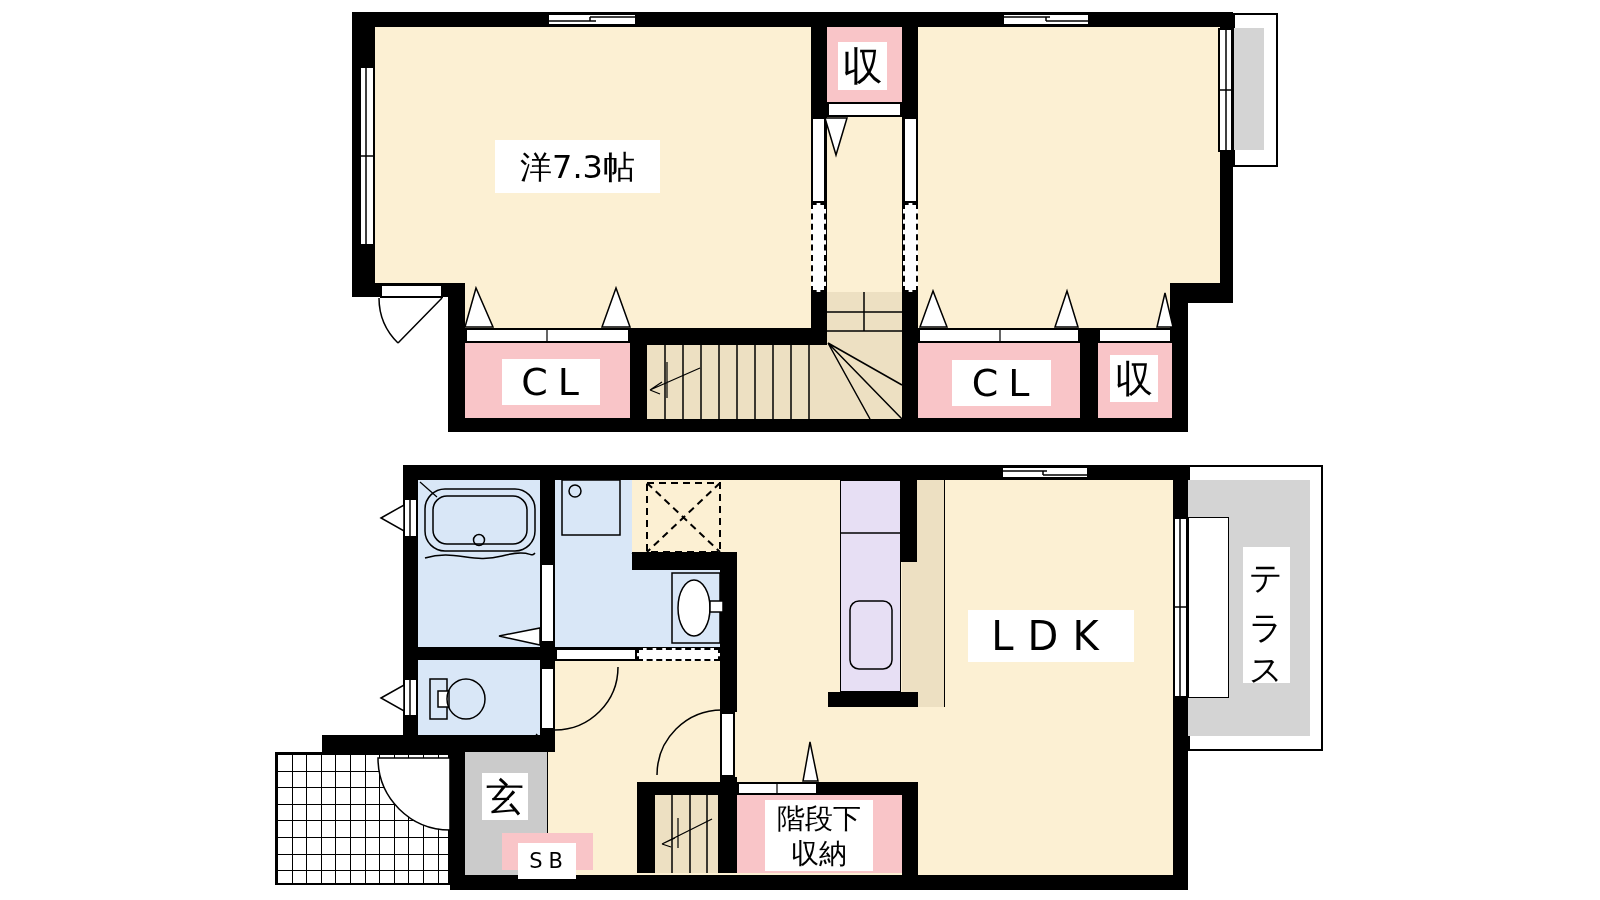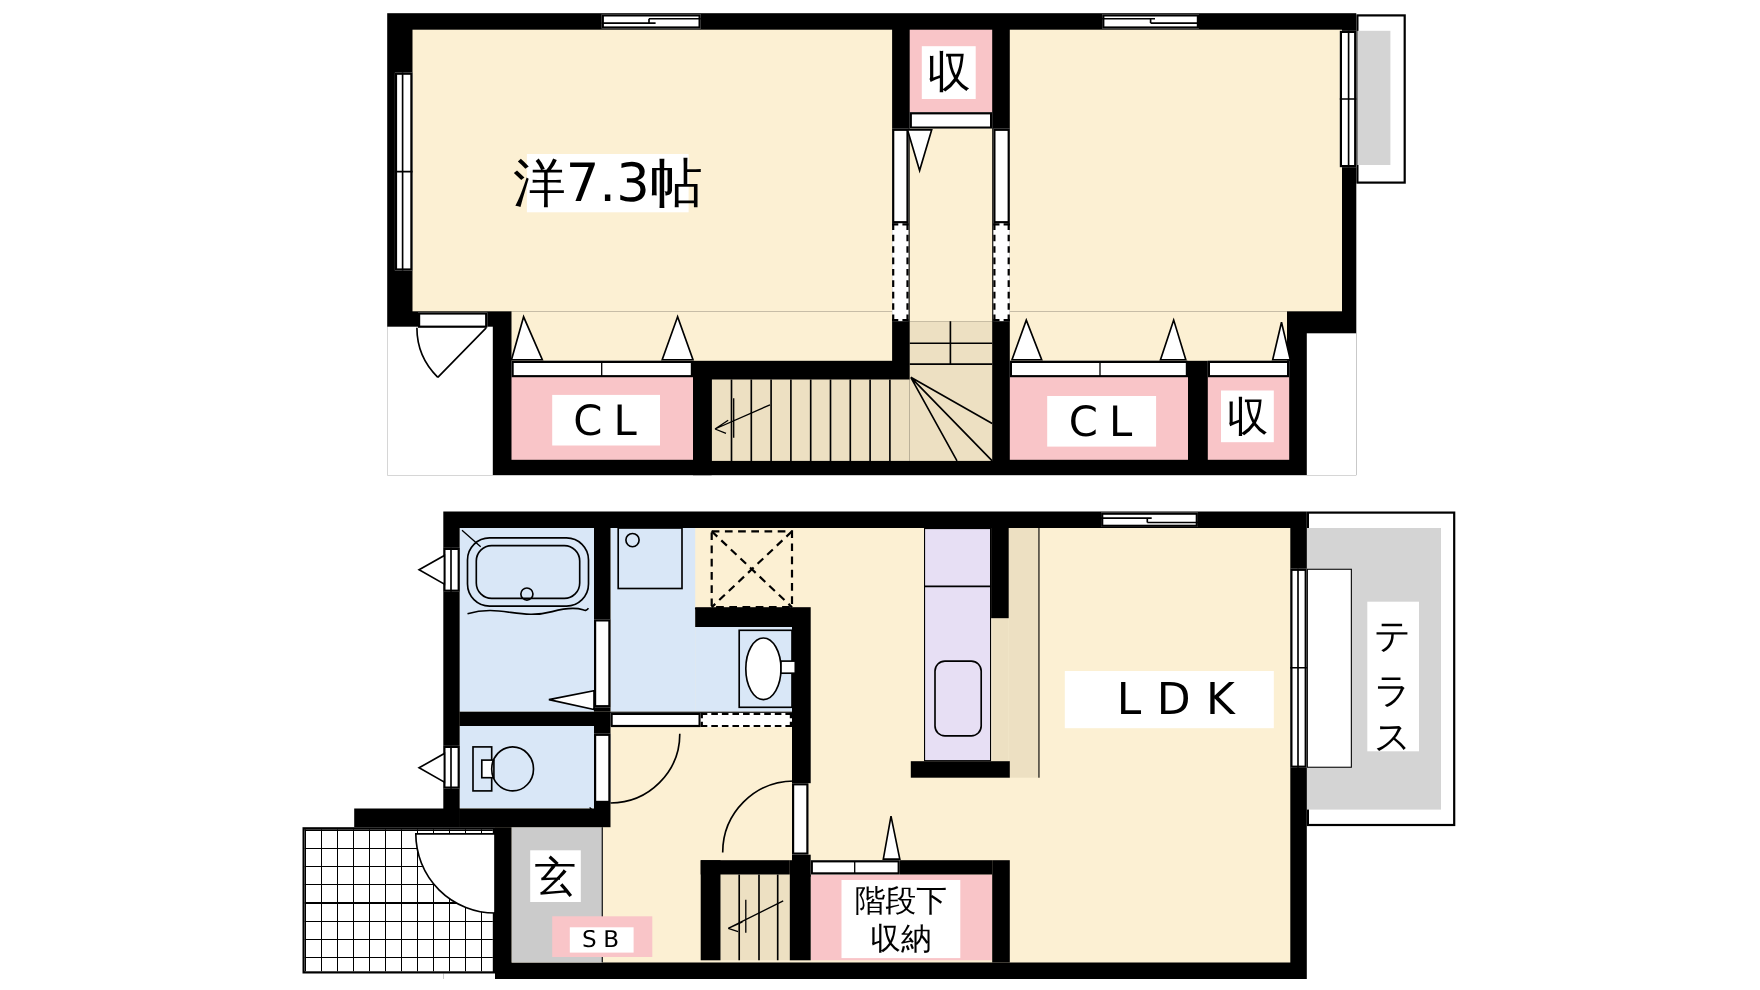--- a/index.html
+++ b/index.html
@@ -199,28 +199,28 @@
       <polygon points="1067,291 1055,327 1078,327"></polygon>
       <polygon points="1165,293 1157,327 1173,327"></polygon>
       <polygon points="836,155 825,118 847,118"></polygon>
       <polygon points="810,742 803,781 818,781"></polygon>
       <polygon points="499,636 540,628 540,645"></polygon>
       <polygon points="381,518 404,505 404,531"></polygon>
       <polygon points="381,698 404,685 404,711"></polygon>
     </g>
   </svg>
 
-  <div class="a label" style="left:479px;top:140px;width:147px;height:53px;font-size:48px;">洋7.3帖</div>
+  <div class="a label" style="left:495px;top:140px;width:165px;height:53px;font-size:32px;">洋7.3帖</div>
   <div class="a label" style="left:838px;top:42px;width:49px;height:48px;font-size:40px;">収</div>
   <div class="a label" style="left:502px;top:359px;width:90px;height:46px;font-size:38px;letter-spacing:10px;padding-left:8px;">CL</div>
   <div class="a label" style="left:952px;top:360px;width:91px;height:46px;font-size:38px;letter-spacing:10px;padding-left:8px;">CL</div>
   <div class="a label" style="left:1110px;top:355px;width:48px;height:47px;font-size:38px;">収</div>
 
-  <div class="a label" style="left:968px;top:610px;width:164px;height:52px;font-size:40px;letter-spacing:14px;padding-left:26px;">LDK</div>
+  <div class="a label" style="left:968px;top:610px;width:164px;height:52px;font-size:40px;letter-spacing:14px;padding-left:2px;">LDK</div>
   <div class="a label vlabel" style="left:1243px;top:547px;width:47px;height:136px;font-size:33px;">テラス</div>
   <div class="a label" style="left:482px;top:773px;width:46px;height:47px;font-size:38px;">玄</div>
-  <div class="a label" style="left:518px;top:843px;width:54px;height:23px;font-size:21px;letter-spacing:6px;padding-left:4px;">SB</div>
+  <div class="a label" style="left:518px;top:843px;width:54px;height:36px;font-size:21px;letter-spacing:6px;padding-left:4px;">SB</div>
   <div class="a label" style="left:765px;top:800px;width:108px;height:71px;font-size:28px;flex-direction:column;">
     <span style="display:block;line-height:35px;">階段下</span>
     <span style="display:block;line-height:35px;">収納</span>
   </div>
 
 </div>
 
 </body></html>

